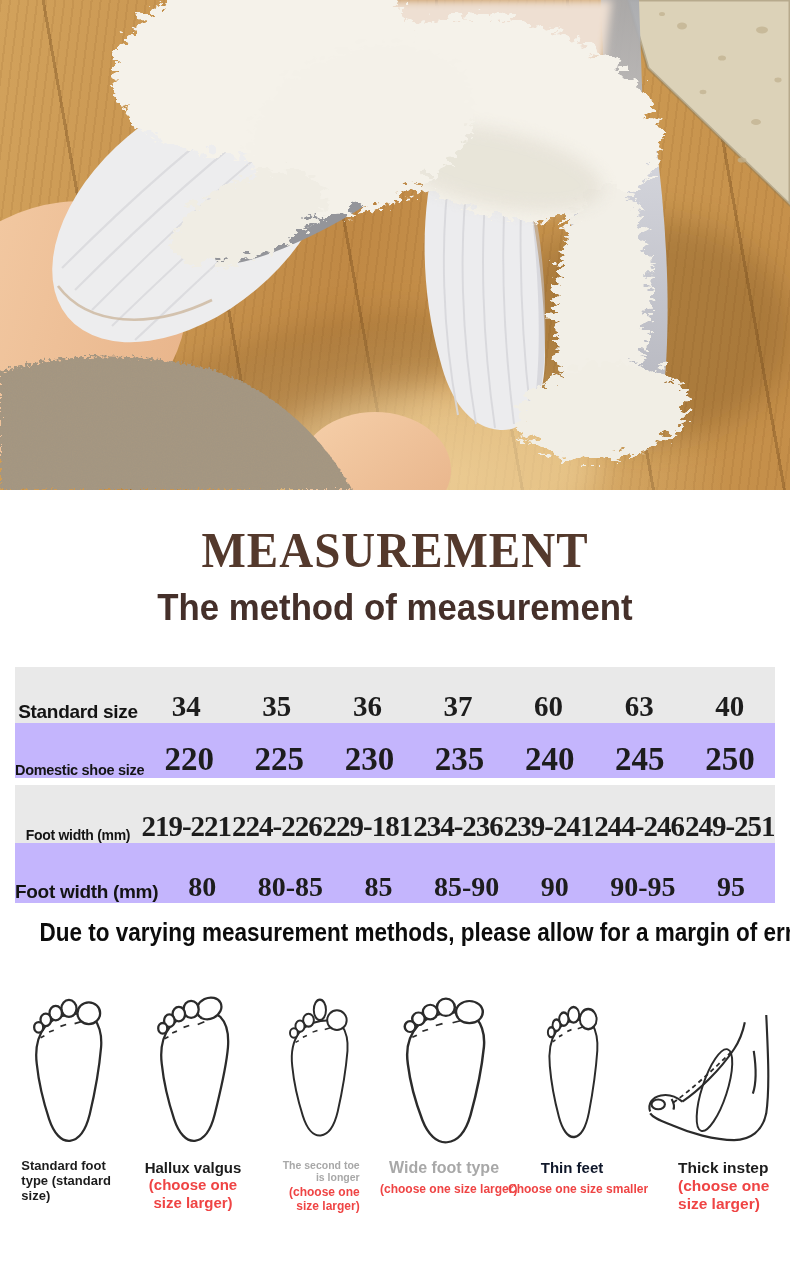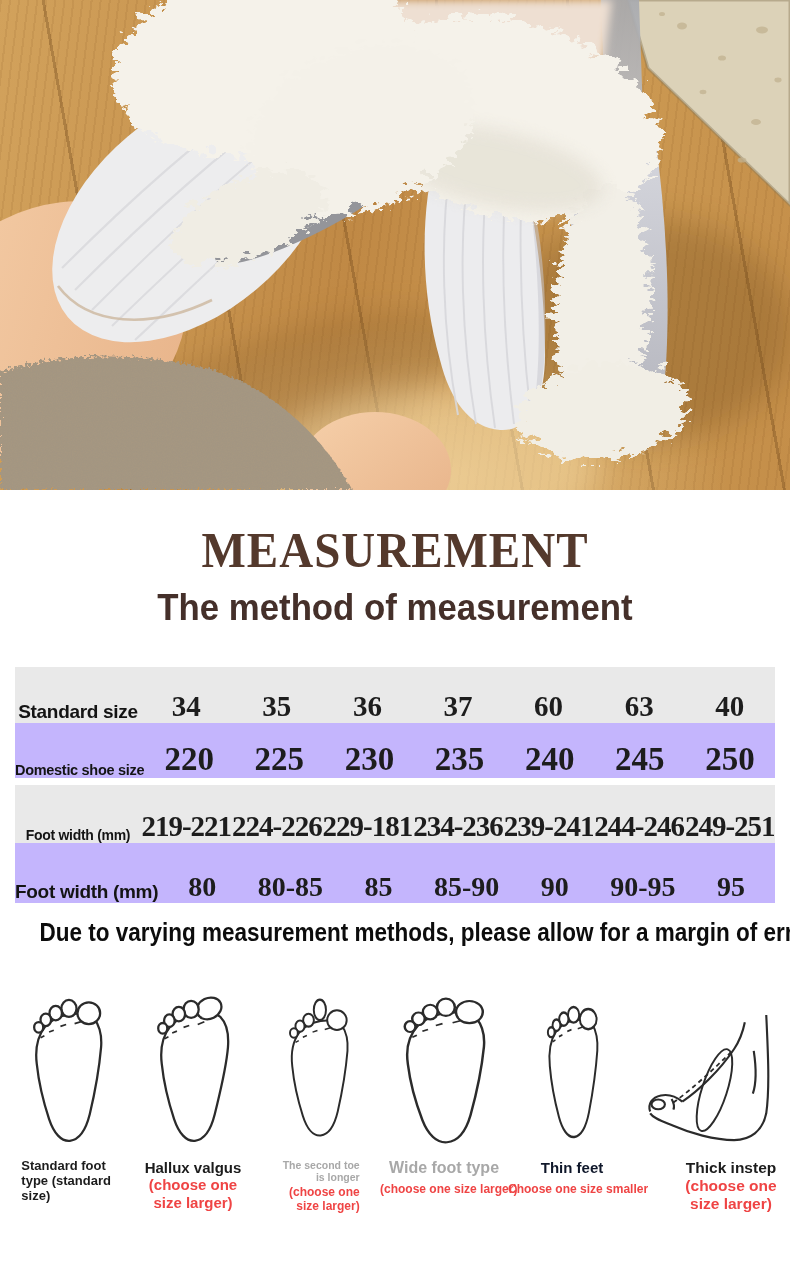--- a/index.html
+++ b/index.html
@@ -77,21 +77,21 @@
   .fc2 .ft-title,.fc2 .ft-sub{font-size:15px;}
   .fc3 .foot-label{width:84px;text-align:right;}
   .fc3 .ft-title{font-size:10.5px;color:#a8a8a8;}
   .fc3 .ft-sub{font-size:12px;margin-top:3px;}
   .fc4 .foot-label{width:128px;text-align:center;}
   .fc4 .ft-title{font-size:16px;color:#a8a8a8;text-align:center;}
   .fc4 .ft-sub{font-size:12px;margin-top:6px;white-space:nowrap;}
   .fc5 .foot-label{width:128px;text-align:center;}
   .fc5 .ft-title{font-size:15px;color:#0f172a;}
   .fc5 .ft-sub{font-size:12px;margin-top:7px;white-space:nowrap;}
-  .fc6 .foot-label{width:106px;text-align:center;margin-left:42px;}
+  .fc6 .foot-label{width:106px;text-align:left;margin-left:42px;}
   .fc6 .ft-title,.fc6 .ft-sub{font-size:15.5px;}
   .foot-svg path,.foot-svg ellipse,.foot-svg circle{vector-effect:none;}
 </style>
 </head>
 <body>
 
 <div class="page">
 
   <div class="hero">
     <svg width="790" height="490" viewBox="0 0 790 490">

